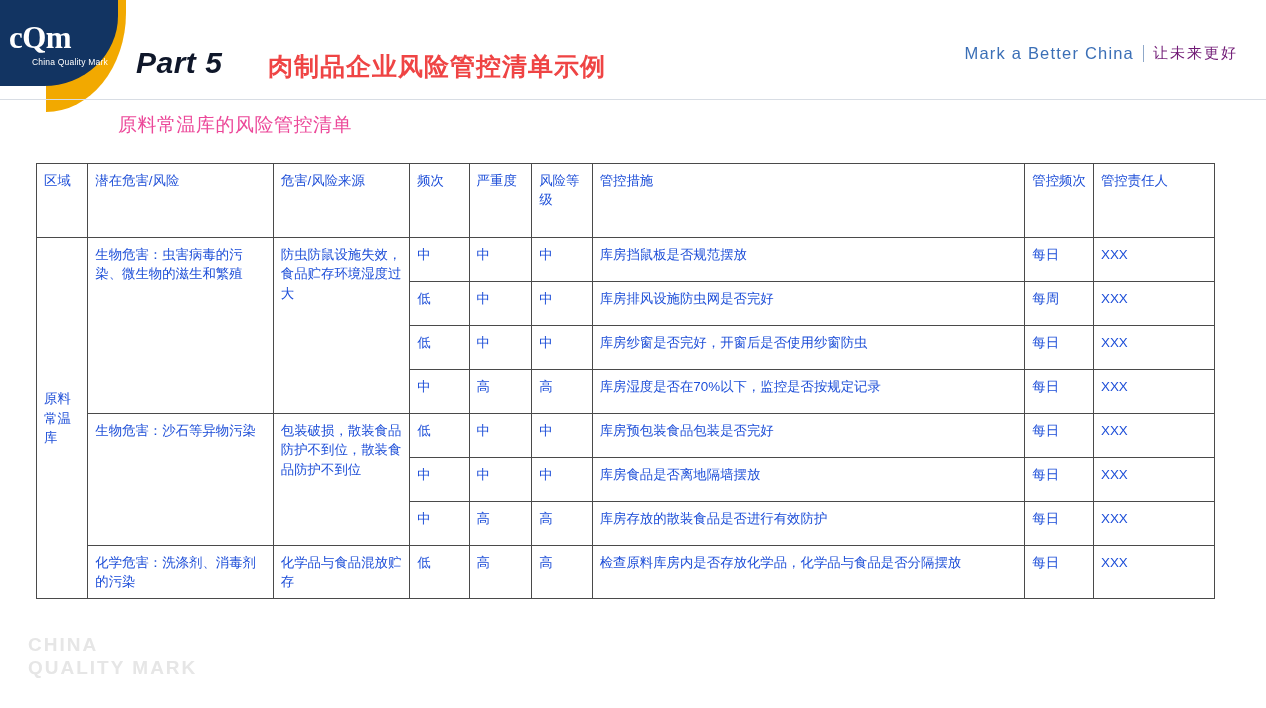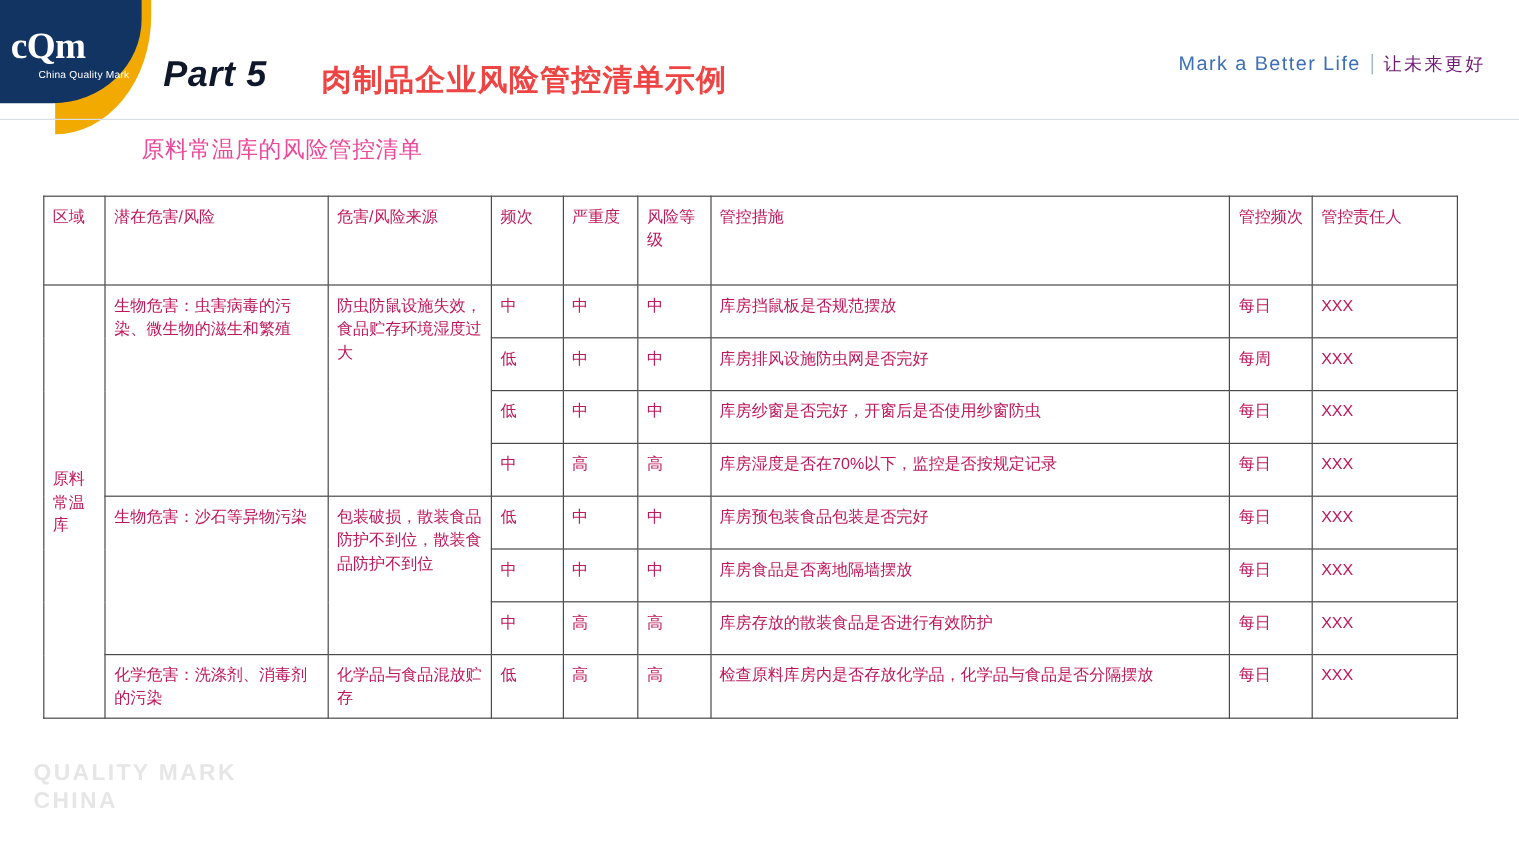--- a/index.html
+++ b/index.html
@@ -140,21 +140,21 @@
     position: absolute;
     left: 36px;
     top: 163px;
     width: 1179px;
   }
   table.risk {
     border-collapse: collapse;
     width: 1179px;
     table-layout: fixed;
     font-size: 13.4px;
-    color: #be185d;
+    color: #1d4ed8;
   }
   table.risk th, table.risk td {
     border: 1px solid #4a4a4a;
     vertical-align: top;
     padding: 7px 7px 6px 7px;
     line-height: 1.45;
     font-weight: normal;
     text-align: left;
   }
   table.risk thead th {
@@ -198,21 +198,21 @@
 </div>
 <div class="logo-block">
   <span class="logo-mark">cQm</span>
   <span class="logo-sub">China Quality Mark</span>
 </div>
 
 <div class="part-label">Part 5</div>
 <div class="slide-title">肉制品企业风险管控清单示例</div>
 
 <div class="tagline">
-  <span>Mark a Better Life</span>
+  <span>Mark a Better China</span>
   <span class="divider"></span>
   <span class="cn">让未来更好</span>
 </div>
 <div class="header-rule"></div>
 
 <div class="subtitle">原料常温库的风险管控清单</div>
 
 <div class="table-wrap">
   <table class="risk">
     <colgroup>
@@ -312,15 +312,15 @@
         <td>高</td>
         <td>检查原料库房内是否存放化学品，化学品与食品是否分隔摆放</td>
         <td>每日</td>
         <td>XXX</td>
       </tr>
     </tbody>
   </table>
 </div>
 
 <div class="watermark">
+  <div>CHINA</div>
   <div>QUALITY MARK</div>
-  <div>CHINA</div>
 </div>
 
 </body></html>

